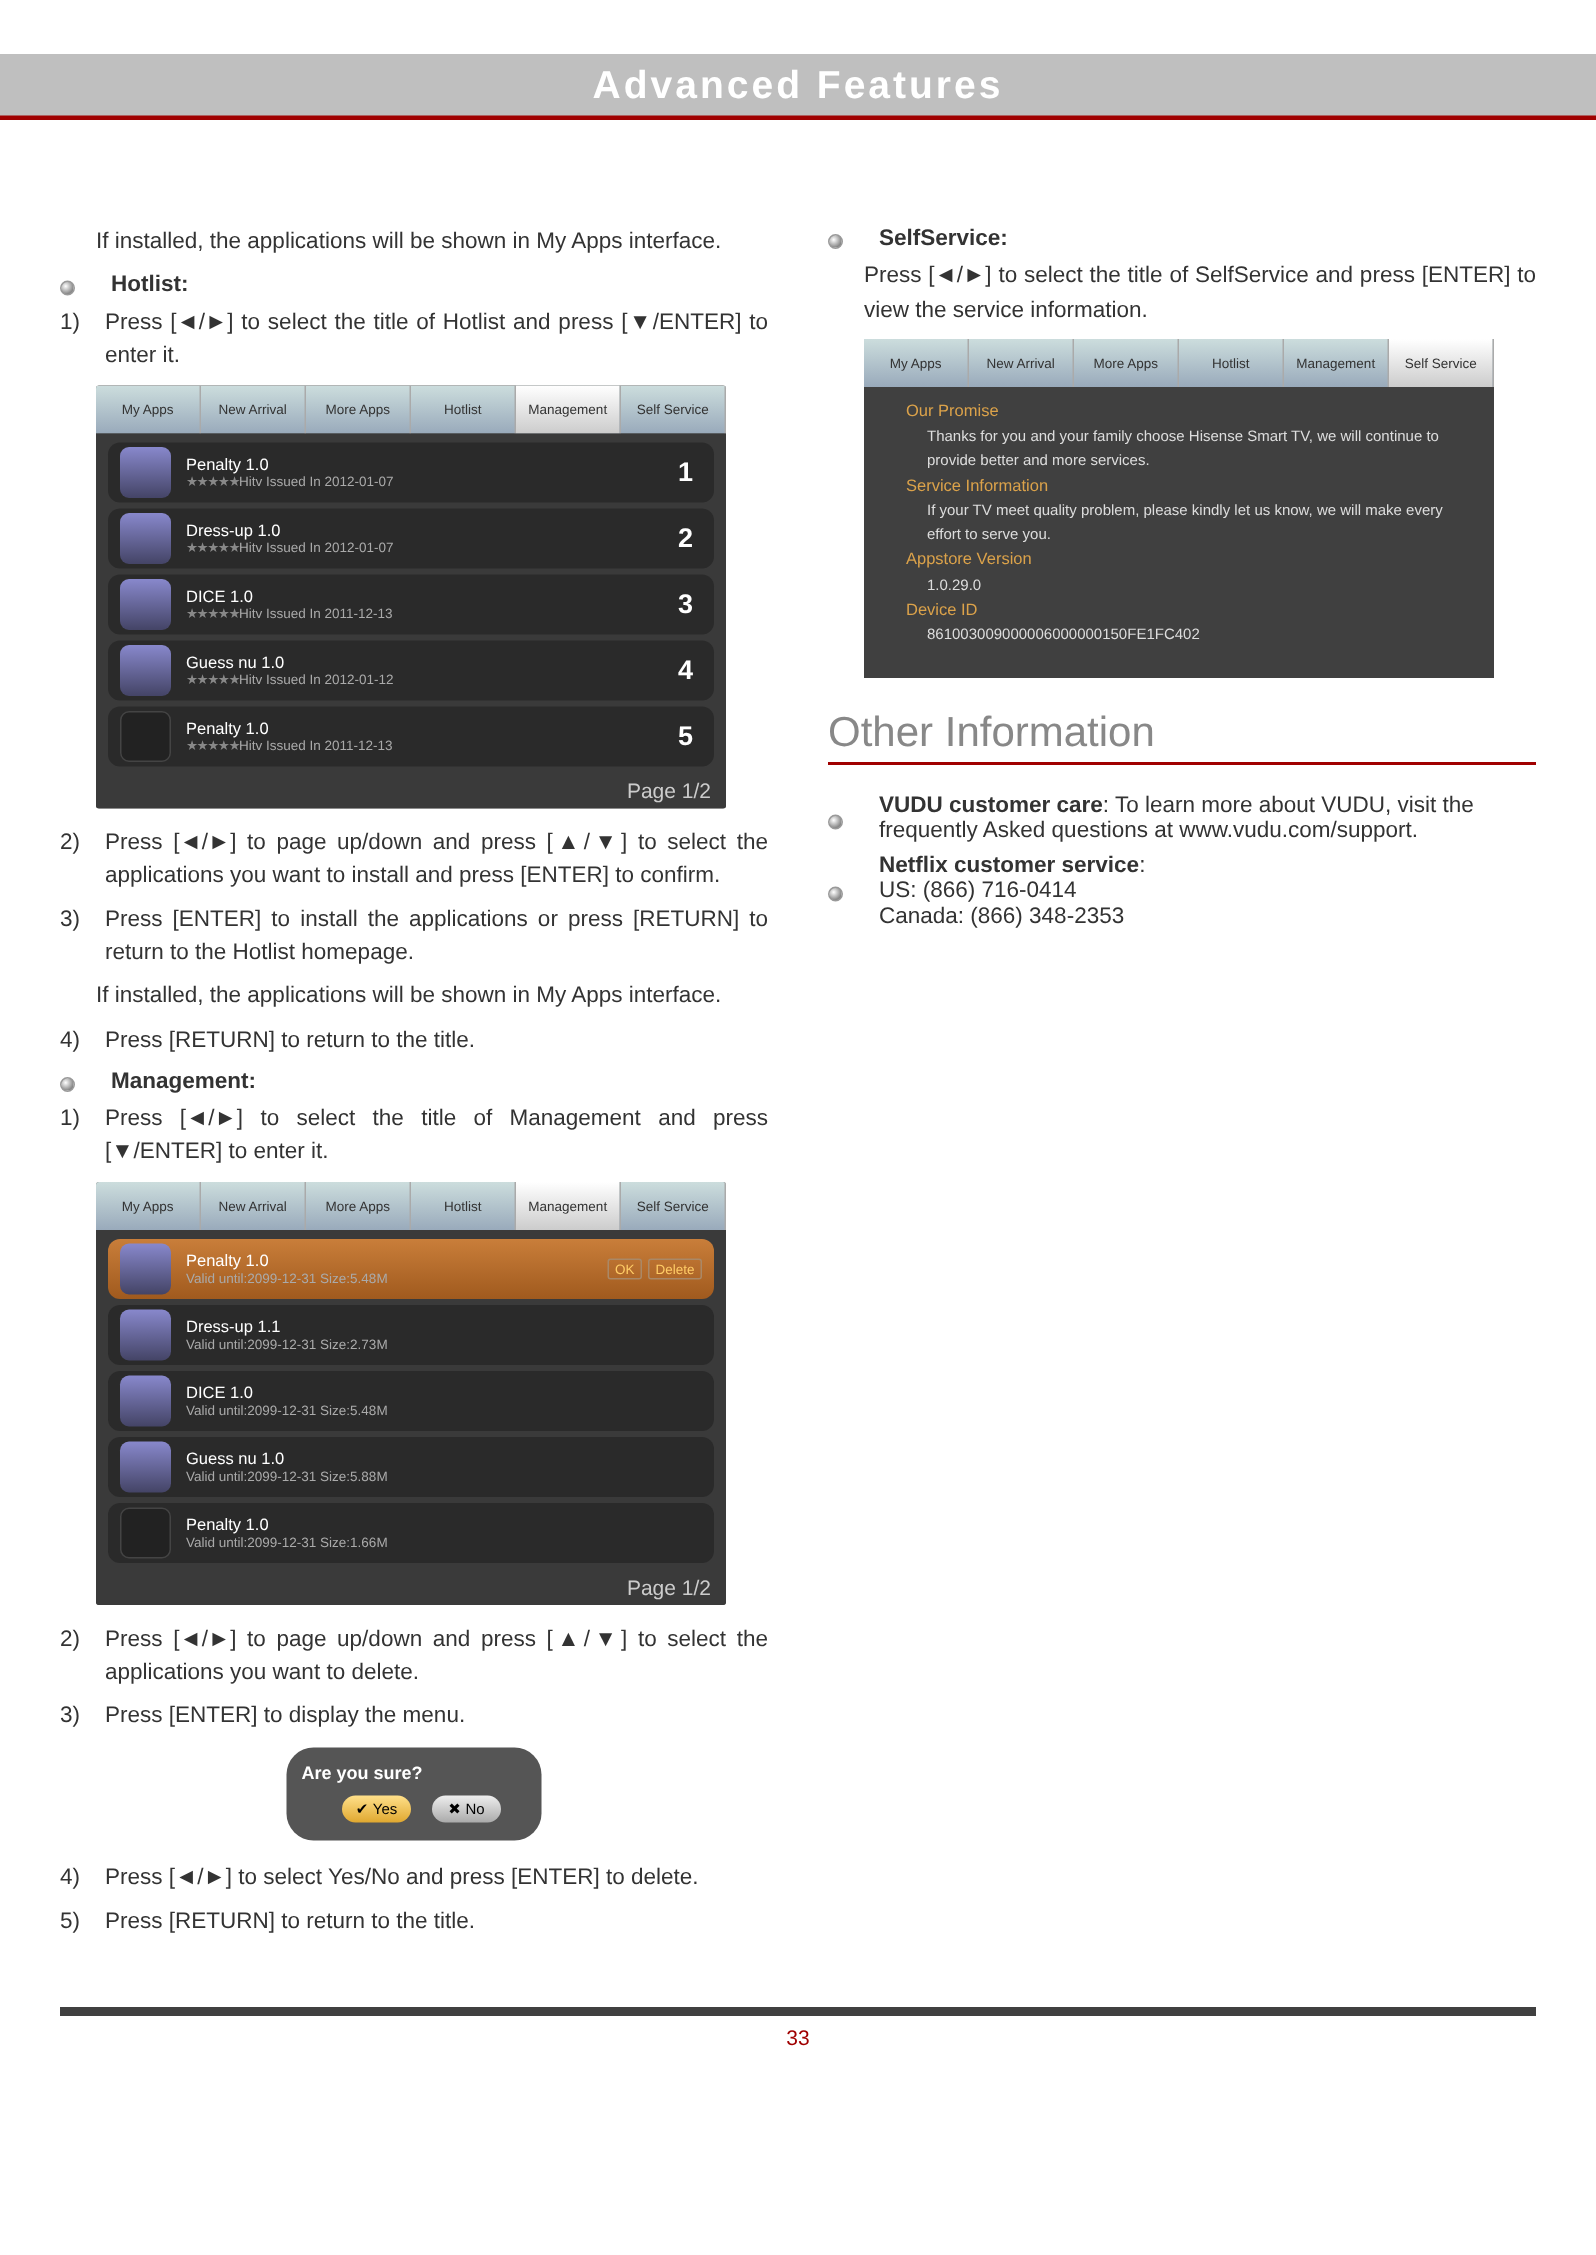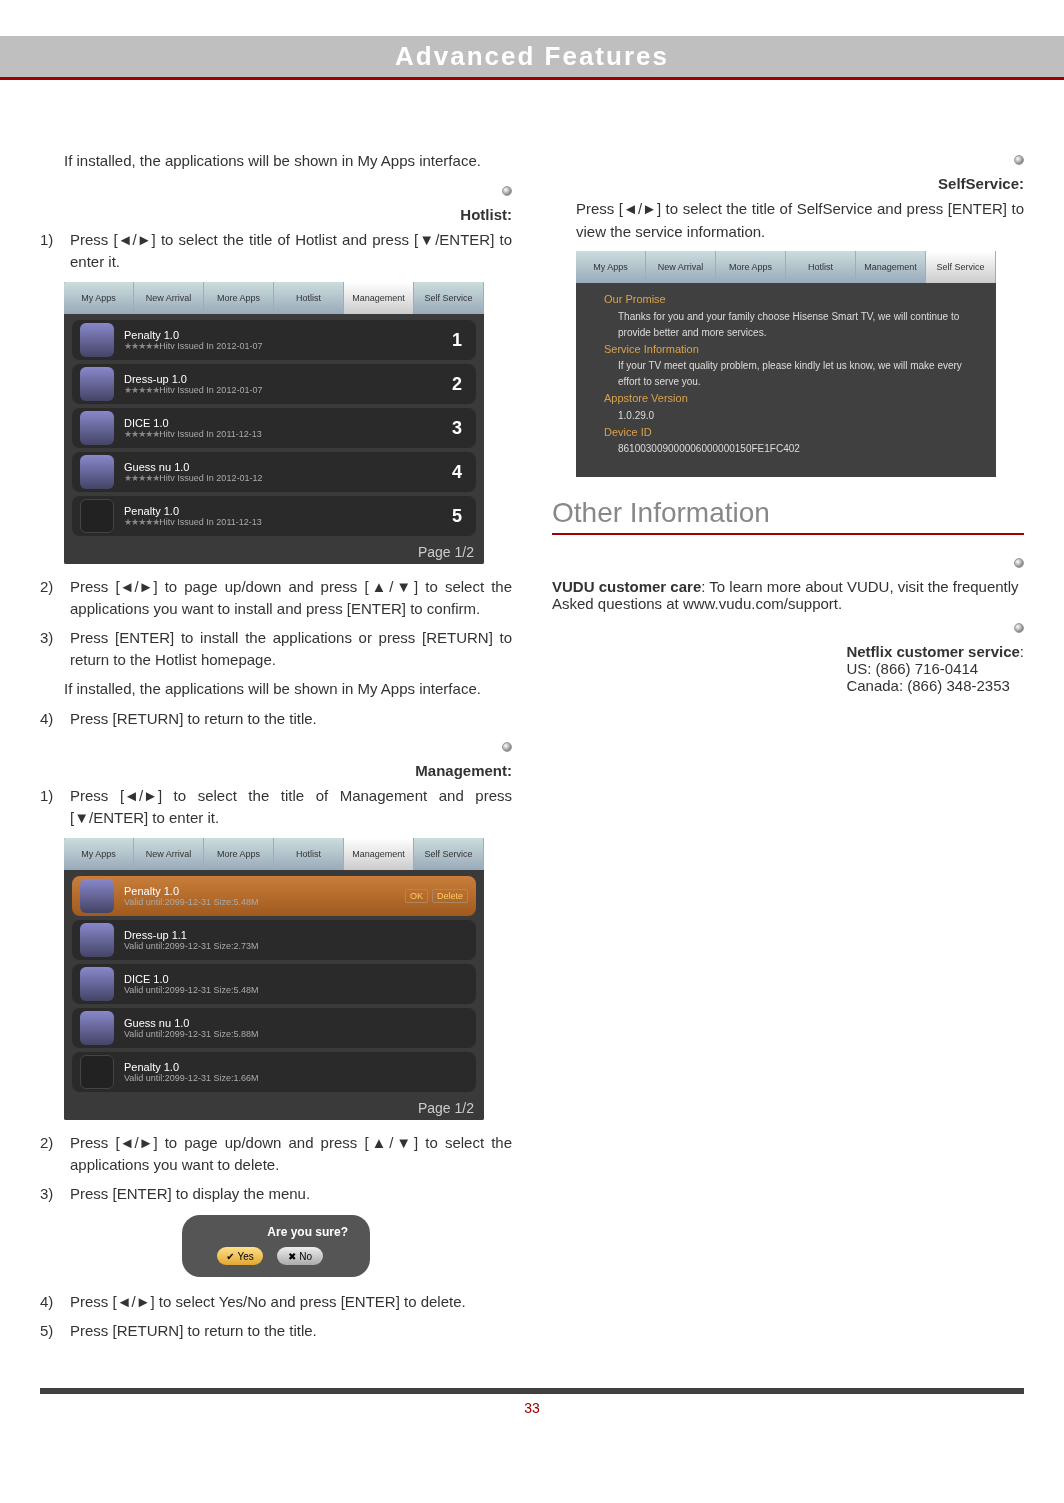--- a/index.html
+++ b/index.html
@@ -28,24 +28,23 @@
     display: flex;
     padding: 70px 40px 40px 40px;
     gap: 40px;
     border-radius: 29px;
   }
   .col { flex: 1; }
   .indent { padding-left: 24px; }
   .para { margin-bottom: 8px; text-align: justify; line-height: 1.5; }
   .bullet-head {
     display: flex;
-    align-items: flex-end;
-    gap: 10px;
+    align-items: center;
+    gap: 24px;
     margin-bottom: 6px;
-    flex-direction: column;
   }
   .bullet-head .dot {
     width: 10px; height: 10px; border-radius: 50%;
     background: radial-gradient(circle at 35% 35%, #fff, #888 70%);
     border: 1px solid #999;
     margin-top: 5px;
     flex: none;
   }
   .bullet-head .label { font-weight: bold; }
   .step {
@@ -129,26 +128,26 @@
     gap: 4px;
   }
   .ok-del span {
     font-size: 9px;
     border: 1px solid #a86;
     padding: 1px 4px;
     border-radius: 2px;
     color: #fc6;
   }
   .dialog {
-    width: 188px;
+    width: 170px;
     margin: 10px auto 14px auto;
     background: #555;
     border-radius: 18px;
-    padding: 10px 22px 12px 10px;
-    text-align: right;
+    padding: 10px 0 12px 10px;
+    text-align: left;
   }
   .dialog-title { color: #fff; font-size: 12px; font-weight: bold; margin-bottom: 8px; }
   .dialog-btns { display: flex; justify-content: center; gap: 14px; }
   .dbtn {
     width: 46px; height: 18px;
     border-radius: 9px;
     font-size: 10px;
     display: flex; align-items: center; justify-content: center;
     gap: 3px;
   }

